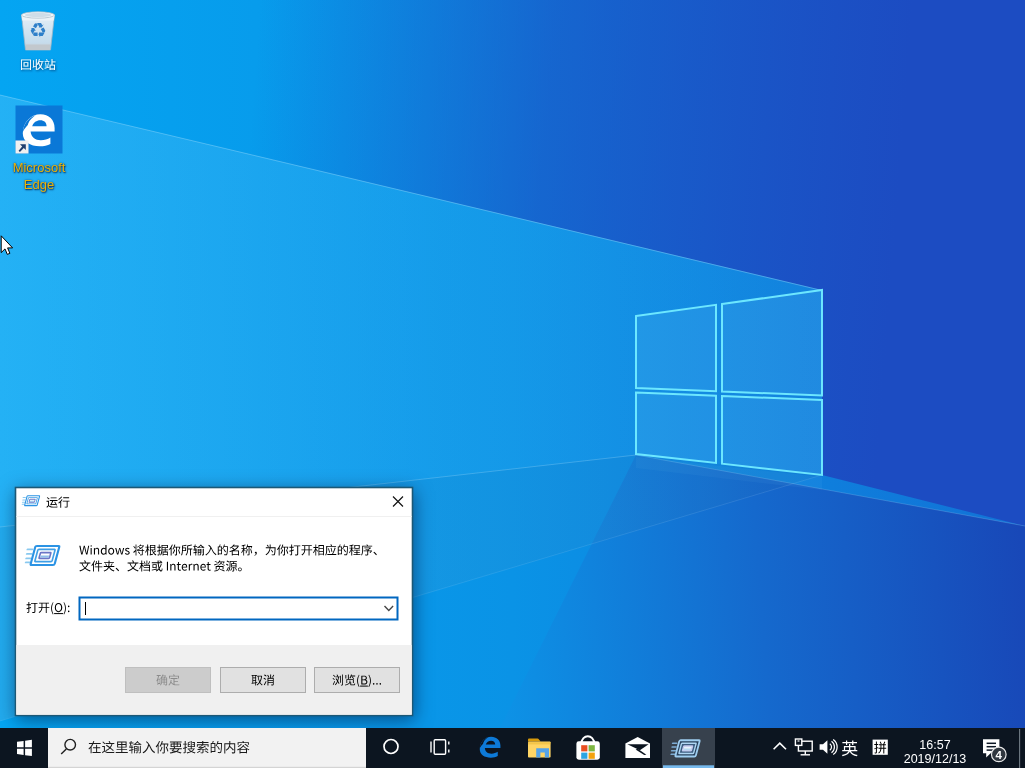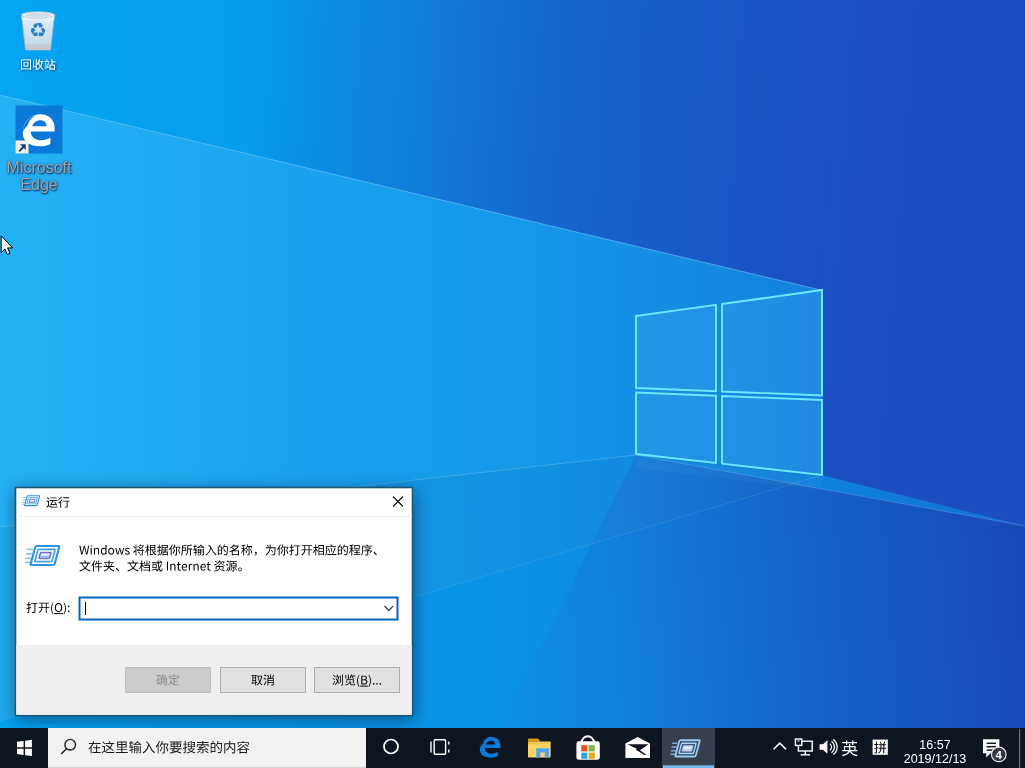--- a/index.html
+++ b/index.html
@@ -72,21 +72,21 @@
 <path transform="translate(20.0,69)" d="M4.5 -6.0H7.4V-3.3H4.5ZM3.6 -6.8V-2.4H8.3V-6.8ZM1.0 -9.6V0.9H1.9V0.3H10.1V0.9H11.0V-9.6ZM1.9 -0.6V-8.7H10.1V-0.6Z M19.1 -6.9H21.7C21.4 -5.4 21.0 -4.1 20.4 -3.0C19.8 -4.1 19.3 -5.4 19.0 -6.7ZM18.9 -10.1C18.6 -8.0 17.9 -6.0 16.9 -4.8C17.1 -4.6 17.4 -4.2 17.6 -4.1C17.9 -4.5 18.2 -5.0 18.5 -5.6C18.9 -4.3 19.4 -3.2 19.9 -2.2C19.2 -1.2 18.3 -0.4 17.1 0.2C17.3 0.4 17.6 0.8 17.7 1.0C18.8 0.4 19.7 -0.4 20.4 -1.4C21.1 -0.4 22.0 0.4 22.9 0.9C23.1 0.7 23.4 0.3 23.6 0.2C22.5 -0.3 21.7 -1.1 21.0 -2.1C21.7 -3.4 22.2 -5.0 22.6 -6.9H23.5V-7.7H19.3C19.5 -8.4 19.7 -9.2 19.8 -9.9ZM13.1 -1.2C13.3 -1.4 13.7 -1.6 15.9 -2.4V1.0H16.8V-9.9H15.9V-3.2L14.0 -2.6V-8.7H13.2V-2.8C13.2 -2.4 12.9 -2.1 12.7 -2.0C12.9 -1.8 13.0 -1.4 13.1 -1.2Z M24.7 -7.8V-7.0H29.4V-7.8ZM25.2 -6.3C25.5 -4.9 25.7 -3.2 25.8 -2.0L26.5 -2.1C26.4 -3.3 26.2 -5.1 25.9 -6.4ZM26.1 -9.8C26.4 -9.2 26.8 -8.4 26.9 -7.9L27.7 -8.2C27.6 -8.7 27.2 -9.5 26.9 -10.0ZM28.0 -6.6C27.8 -5.1 27.5 -3.0 27.2 -1.7C26.2 -1.5 25.3 -1.3 24.6 -1.1L24.8 -0.2C26.0 -0.6 27.7 -1.0 29.3 -1.4L29.2 -2.2L27.9 -1.9C28.2 -3.2 28.6 -5.0 28.8 -6.4ZM29.6 -4.3V0.9H30.5V0.4H34.1V0.9H35.0V-4.3H32.5V-6.7H35.5V-7.6H32.5V-10.1H31.5V-4.3ZM30.5 -0.5V-3.5H34.1V-0.5Z" fill="#fff" filter="url(#ds)"></path>
 <g>
 <rect x="15.5" y="105.5" width="47" height="48" fill="#0a78d7"></rect>
 <path d="M22.8,133.5 C22.8,121.5 31.5,114.2 40.4,114.2 C48.9,114.2 54.6,119.8 54.6,127.9 L54.6,131.6 L30.6,131.6 C31.1,137.3 35.3,140.3 40.8,140.3 C44.6,140.3 47.6,139.2 50.4,137.5 L50.4,143.9 C47.5,145.5 43.9,146.3 39.9,146.3 C30,146.3 22.8,141.5 22.8,133.5 Z M46.6,126.3 C46.6,122.6 44.2,120.3 40.3,120.3 C36.6,120.3 33.3,122.5 32.2,126.3 Z" fill="#fff"></path>
 <path d="M22.8,132 C23.6,122.5 29.8,116.9 36.1,114.9 C30.5,118.4 28.4,122.2 27.8,125.1 C26.1,127 23.9,129.3 22.8,132 Z" fill="#0a78d7"></path>
 <rect x="15.5" y="140.5" width="13" height="13" fill="#f0f0f0"></rect>
 <path d="M25.8,144.3 L20.0,144.3 L22.2,146.5 L18.6,150.8 L19.9,152.1 L23.8,148.1 L25.8,150.1 Z" fill="#1f3e6e"></path>
 </g>
 <path d="M1.2,235.8 L1.2,252.6 L5,248.9 L7.3,254.4 L9.9,253.3 L7.6,247.9 L12.6,247.9 Z" fill="#fff" stroke="#000" stroke-width="1"></path>
 </svg>
-<div style="position:absolute;left:0;top:159px;width:78px;text-align:center;font-size:16px;line-height:17px;color:#a3a3a3;text-shadow:0.7px 1px 1.6px rgba(5,30,80,.95), 0 0 2px rgba(5,30,80,.6)">Microsoft<br>Edge</div>
+<div style="position:absolute;left:0;top:159px;width:78px;text-align:center;font-size:13px;line-height:17px;color:#eab308;text-shadow:0.7px 1px 1.6px rgba(5,30,80,.95), 0 0 2px rgba(5,30,80,.6)">Microsoft<br>Edge</div>
 <svg width="400" height="231" viewBox="0 0 400 231" style="position:absolute;left:14px;top:486px;overflow:visible;filter:drop-shadow(1px 4px 9px rgba(0,12,45,0.5))">
 <rect x="1.5" y="1.5" width="397" height="228" fill="#fff" stroke="#1c5876" stroke-width="1.6"></rect>
 <rect x="2.3" y="159" width="395.4" height="69.7" fill="#f0f0f0"></rect>
 <line x1="2.3" y1="30.5" x2="397.7" y2="30.5" stroke="#f0f0f0" stroke-width="1"></line>
 <g transform="translate(13.2,9.8) scale(0.52) skewX(-15)">
 <g stroke-linecap="round" stroke="#7cc3ee" stroke-width="1.8" opacity="0.9">
  <line x1="-7.2" y1="3.4" x2="-2.4" y2="3.4"></line>
  <line x1="-6.6" y1="7.9" x2="-2.0" y2="7.9"></line>
  <line x1="-6.0" y1="12.4" x2="-1.6" y2="12.4"></line>
  <line x1="-5.4" y1="16.4" x2="-1.2" y2="16.4"></line>

